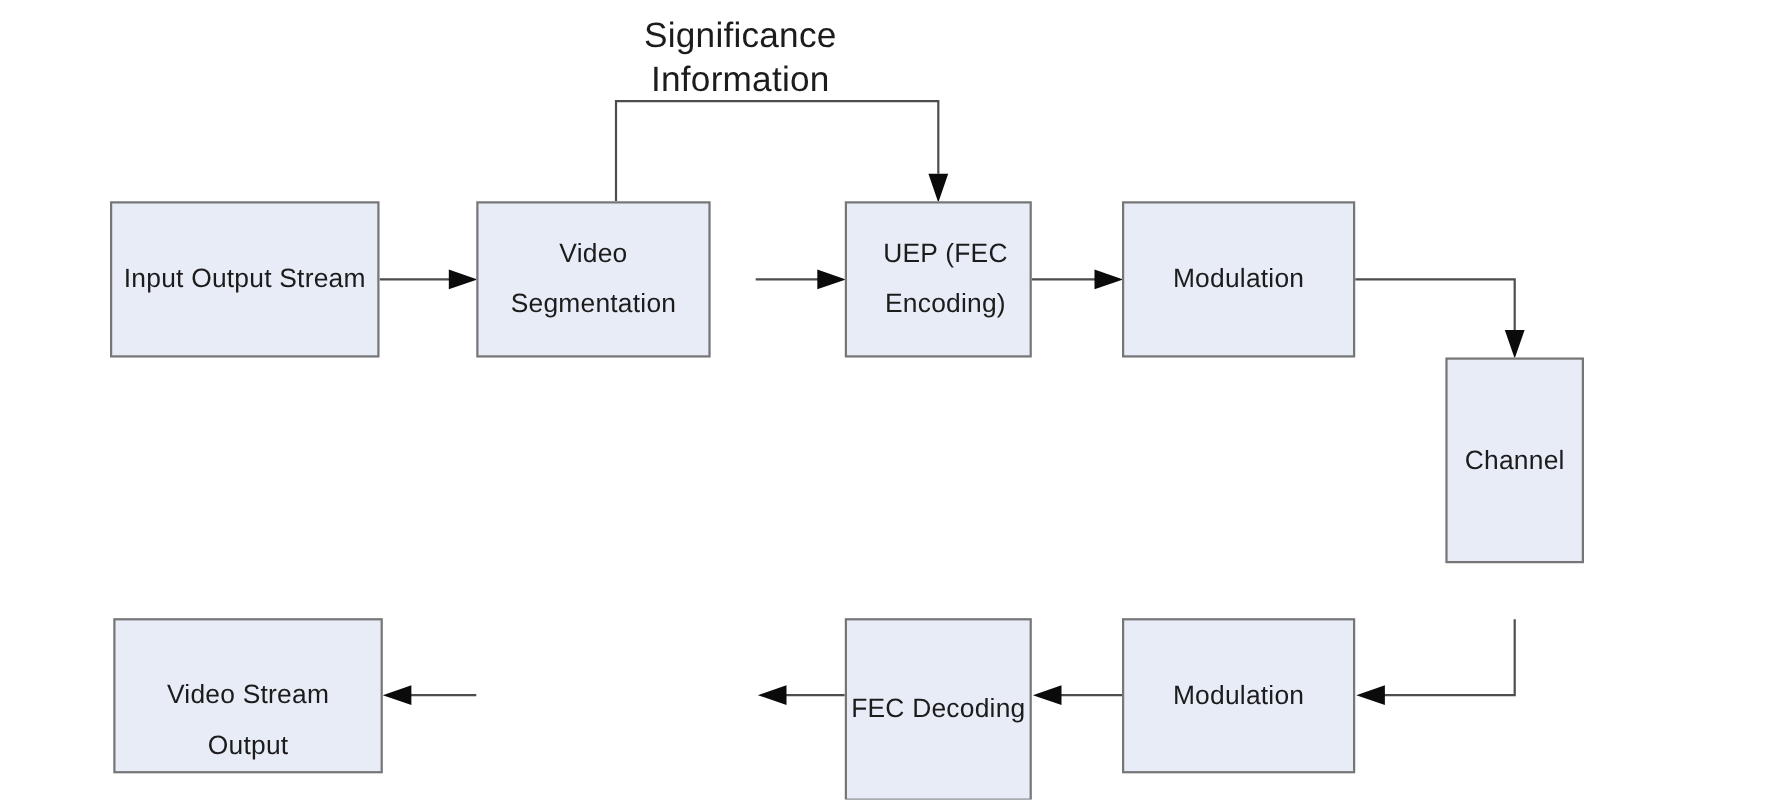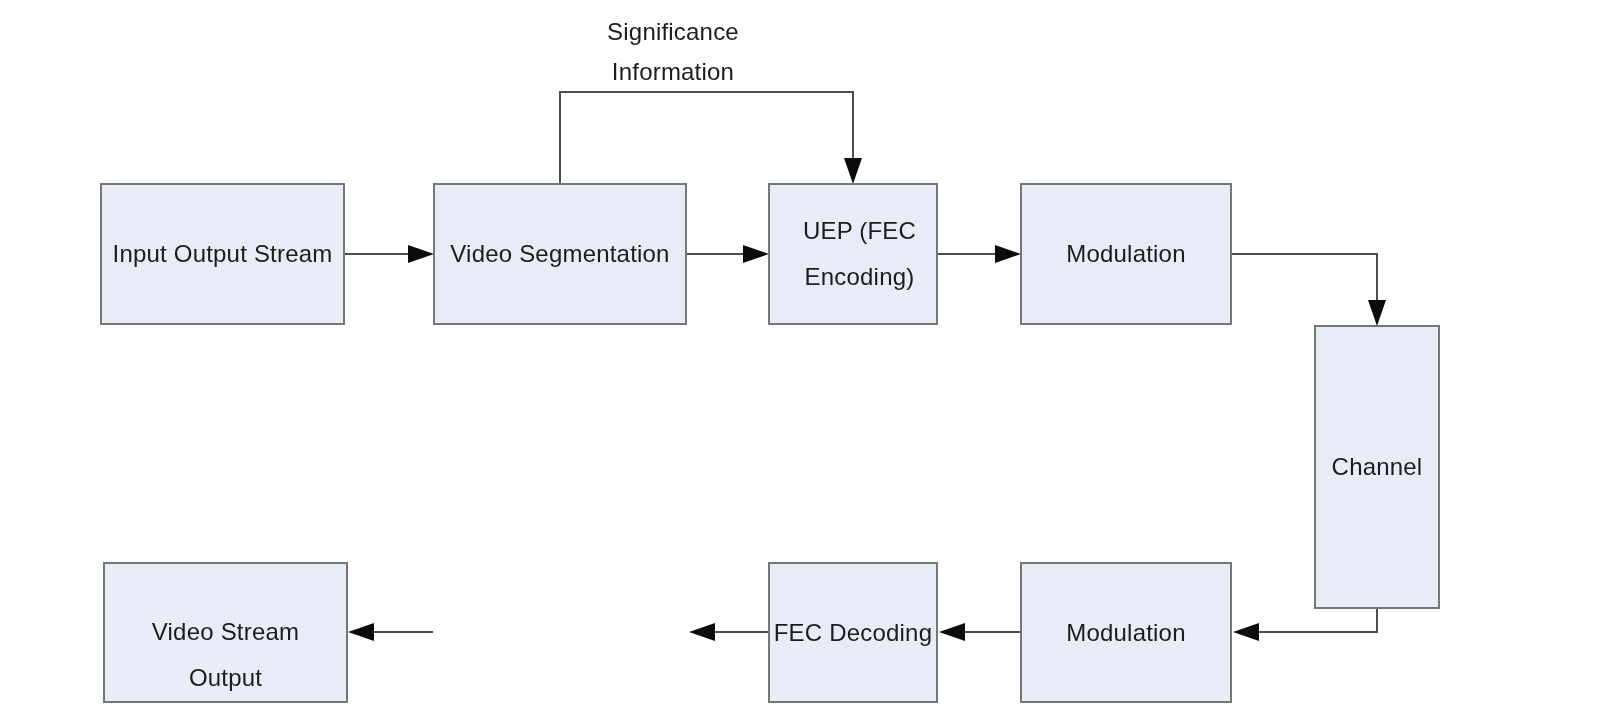--- a/index.html
+++ b/index.html
@@ -38,21 +38,21 @@
     color: #1c1c1c;
     white-space: pre-line;
     letter-spacing: 0.2px;
   }
   .annotation {
     position: absolute;
     left: 563px;
     top: 12px;
     width: 220px;
     text-align: center;
-    font-size: 24px;
+    font-size: 32px;
     line-height: 40px;
     color: #1c1c1c;
     white-space: pre-line;
     letter-spacing: 0.2px;
   }
 </style>
 </head>
 <body>
 
 <div class="canvas">
@@ -82,44 +82,44 @@
     </g>
   </svg>
 
   <div class="annotation">Significance
 Information</div>
 
   <div class="node" style="left:100px; top:183px; width:245px; height:142px;">
     <span class="node-label">Input Output Stream</span>
   </div>
 
-  <div class="node" style="left:433px; top:183px; width:254px; height:142px;">
+  <div class="node" style="left:433px; top:183px; width:213px; height:142px;">
     <span class="node-label">Video Segmentation</span>
   </div>
 
   <div class="node" style="left:768px; top:183px; width:170px; height:142px;padding-left:13px;">
     <span class="node-label">UEP (FEC
 Encoding)</span>
   </div>
 
   <div class="node" style="left:1020px; top:183px; width:212px; height:142px;">
     <span class="node-label">Modulation</span>
   </div>
 
-  <div class="node" style="left:1314px; top:325px; width:126px; height:284px;">
+  <div class="node" style="left:1314px; top:325px; width:126px; height:187px;">
     <span class="node-label">Channel</span>
   </div>
 
   <div class="node" style="left:103px; top:562px; width:245px; height:141px;align-items:flex-end;">
     <span class="node-label">Video Stream
 Output</span>
   </div>
 
 
-  <div class="node" style="left:768px; top:562px; width:170px; height:141px;">
+  <div class="node" style="left:768px; top:562px; width:170px; height:166px;">
     <span class="node-label">FEC Decoding</span>
   </div>
 
   <div class="node" style="left:1020px; top:562px; width:212px; height:141px;">
     <span class="node-label">Modulation</span>
   </div>
 
 </div>
 
 </body></html>

